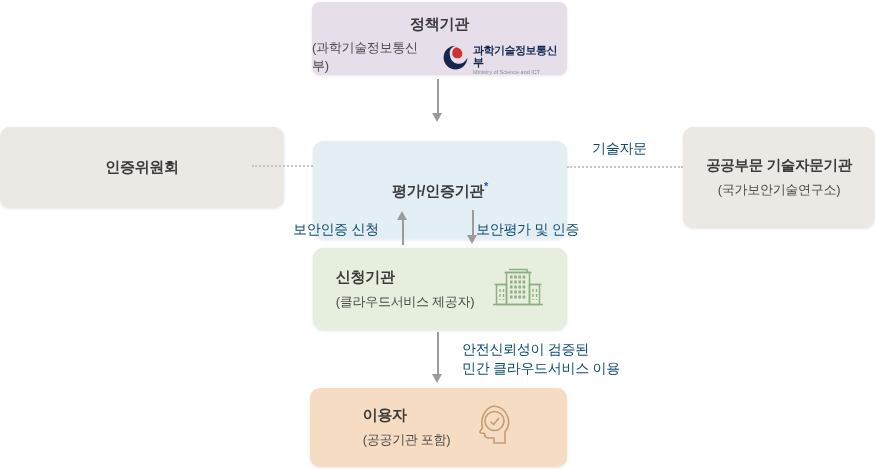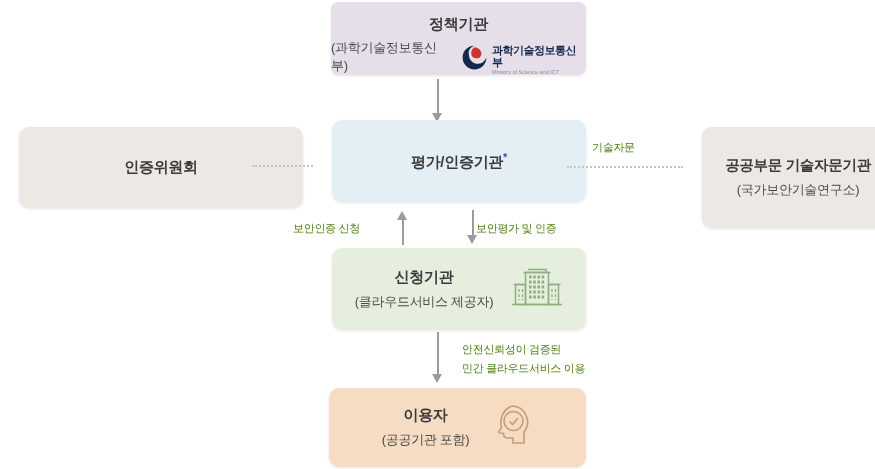--- a/index.html
+++ b/index.html
@@ -15,56 +15,55 @@
     background: #ffffff;
     overflow: hidden;
   }
   .box {
     position: absolute;
     border-radius: 10px;
     box-shadow: 0 1px 3px rgba(0,0,0,0.10);
     display: flex;
     align-items: center;
     justify-content: center;
-    margin-left: 19px;
   }
   .box-title { font-size: 15px; font-weight: bold; color: #3a3a3a; letter-spacing: -0.3px; }
   .box-sub   { font-size: 13px; color: #4a4a4a; margin-top: 6px; letter-spacing: -0.3px; }
 
   
   .policy {
     left: 312px; top: 2px; width: 255px; height: 73px;
     background: #e6dee9; border-radius: 8px;
     flex-direction: column; justify-content: flex-start;
     padding-top: 13px;
   }
   .policy-row { display: flex; align-items: flex-end; gap: 9px; margin-top: 5px; }
   .policy-row .box-sub { margin-top: 0; }
   .gov-logo { display: flex; align-items: center; gap: 5px; }
   .gov-logo-txt { display: flex; flex-direction: column; line-height: 1.1; }
   .gov-logo-name { font-size: 11px; font-weight: bold; color: #14284e; letter-spacing: -0.5px; }
   .gov-logo-en   { font-size: 5.5px; color: #8d8d99; margin-top: 1px; }
 
   
   .committee { left: 0;   top: 127px; width: 284px; height: 81px; background: #ece8e4; }
-  .evaluator { left: 313px; top: 120px; width: 254px; height: 82px; background: #e4eff5; justify-content: center; }
+  .evaluator { left: 313px; top: 141px; width: 254px; height: 98px; background: #e4eff5; justify-content: center; }
   .evaluator .box-title sup { font-size: 11px; color: #2a53a0; font-weight: bold; }
   .advisory  { left: 683px; top: 127px; width: 192px; height: 101px; background: #ece8e4; flex-direction: column; }
   .advisory .box-title { font-size: 14.5px; }
 
   
   .applicant { left: 313px; top: 248px; width: 254px; height: 82px; background: #e6efdd; gap: 18px; }
   .user      { left: 310px; top: 388px; width: 257px; height: 79px; background: #f6dcc3; gap: 16px; }
-  .box-textcol { display: flex; flex-direction: column; align-items: center; }
+  .box-textcol { display: flex; flex-direction: column; }
 
   
   .lbl {
     position: absolute;
-    font-size: 11px;
-    color: #4d7c0f;
+    font-size: 14px;
+    color: #0c4a6e;
     letter-spacing: -0.3px;
     white-space: nowrap;
   }
   .lbl-tech  { left: 592px; top: 140px; }
   .lbl-apply { left: 293px; top: 221px; }
   .lbl-eval  { left: 476px; top: 221px; }
   .lbl-use   { left: 462px; top: 340px; line-height: 19px; }
 
   
   .aline { position: absolute; width: 2px; background: #9b9b9b; }

